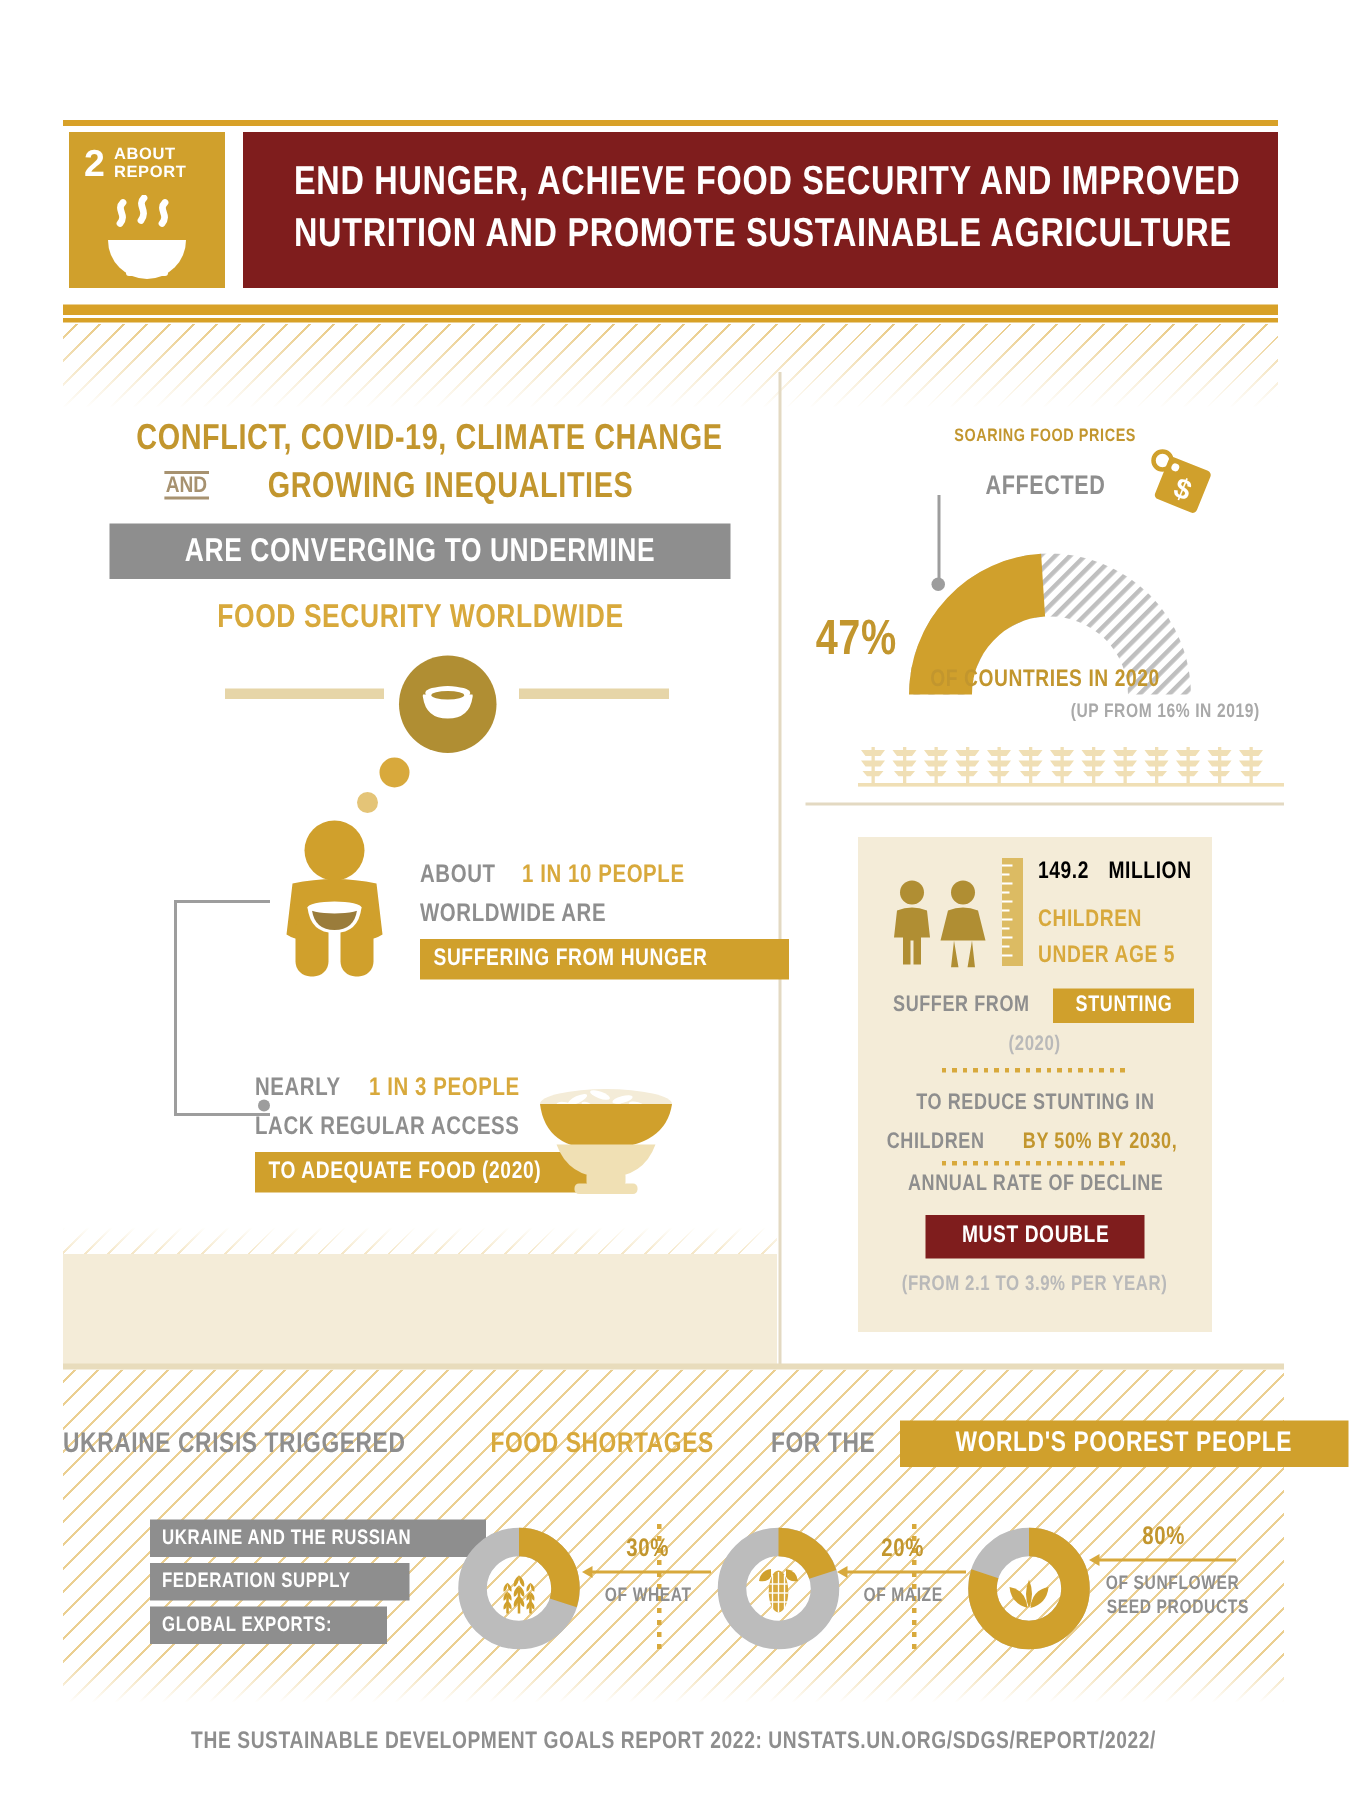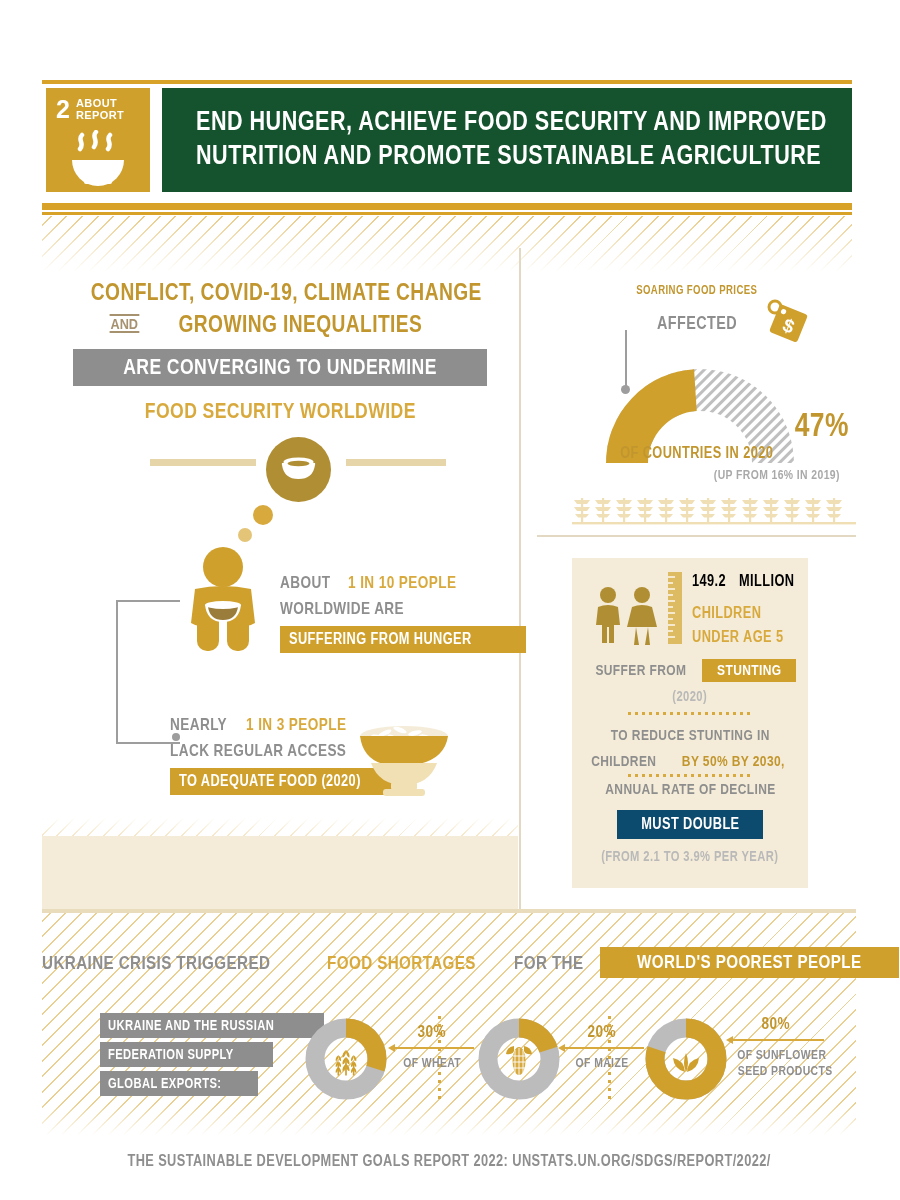--- a/index.html
+++ b/index.html
@@ -29,21 +29,21 @@
   .sdg-badge{
     position:absolute;left:46px;top:88px;width:104px;height:104px;
     background:#D0A02C;
   }
   .sdg-num{position:absolute;left:10px;top:9px;color:#fff;font-weight:bold;font-size:25px;line-height:25px;}
   .sdg-word{position:absolute;left:30px;top:9px;color:#fff;font-weight:bold;font-size:11px;line-height:12px;letter-spacing:.4px;}
   .sdg-bowl{position:absolute;left:0;top:42px;width:104px;height:56px;}
 
   .title-bar{
     position:absolute;left:162px;top:88px;width:690px;height:104px;
-    background:#14532d;
+    background:#7f1d1d;
     display:flex;align-items:center;
   }
   .title-txt{margin-left:34px;color:#fff;line-height:31px;}
   .title-txt .cond{font-size:27px;letter-spacing:.6px;}
 
   .rule2{position:absolute;left:42px;top:203px;width:810px;height:7px;background:#D8A128;}
   .rule3{position:absolute;left:42px;top:212px;width:810px;height:3px;background:#D8A128;}
 
   
   .hatch{
@@ -121,42 +121,42 @@
   
   .sfp{position:absolute;left:537px;top:283px;width:319px;text-align:center;}
   .sfp .t1{font-size:12px;color:#C2962E;}
   .affected{position:absolute;left:537px;top:313px;width:319px;text-align:center;}
   .affected .cond{font-size:18px;color:#8E8E8E;}
   .aff-line{position:absolute;left:625px;top:330px;width:2px;height:58px;background:#9D9D9D;}
   .aff-dot{position:absolute;left:621px;top:385px;width:9px;height:9px;border-radius:50%;background:#9D9D9D;}
   .tag{position:absolute;left:760px;top:295px;width:55px;height:52px;}
 
   .gauge-wrap{position:absolute;left:605px;top:358px;width:190px;height:110px;}
-  .pct47{position:absolute;left:537px;top:406px;width:319px;text-align:right;}
+  .pct47{position:absolute;left:537px;top:406px;width:319px;text-align:left;}
   .pct47 .cond{font-size:33px;color:#C2962E;}
   .sfp-sub{position:absolute;left:537px;top:444px;width:319px;text-align:center;}
   .sfp-sub .cond{font-size:16px;color:#C2962E;}
   .sfp-sub2{position:absolute;left:537px;top:465px;width:319px;text-align:right;}
   .sfp-sub2 .cond{font-size:13px;color:#A9A9A9;}
   .wheatrow{position:absolute;left:572px;top:494px;width:284px;height:32px;}
 
   
   .card{position:absolute;left:572px;top:558px;width:236px;height:330px;background:#F4ECD8;}
   .kids{position:absolute;left:590px;top:585px;width:74px;height:60px;}
   .ruler{position:absolute;left:668px;top:572px;width:14px;height:72px;}
 
   .card-row{position:absolute;left:572px;width:236px;text-align:center;}
   .c-grey{font-size:15px;color:#8E8E8E;}
   .c-gold{font-size:15px;color:#C2962E;}
   .c-mute{font-size:14px;color:#B9B9B9;}
   .inline-gold{display:inline-block;background:#D0A02C;color:#fff;padding:2px 7px 3px 7px;}
   .inline-gold .cond{font-size:15px;}
   .dotrule{position:absolute;height:3px;
     background-image:repeating-linear-gradient(to right,#D8A93C 0px,#D8A93C 3px,rgba(0,0,0,0) 3px,rgba(0,0,0,0) 7px);}
-  .mustdouble{display:inline-block;background:#0c4a6e;color:#fff;padding:5px 12px 6px 12px;}
+  .mustdouble{display:inline-block;background:#7f1d1d;color:#fff;padding:5px 12px 6px 12px;}
   .mustdouble .cond{font-size:16px;}
 
   
   .uk-head{position:absolute;left:42px;top:947px;width:814px;text-align:center;white-space:nowrap;}
   .uk-head span{vertical-align:middle;}
   .uk-head .g{font-size:19px;color:#8E8E8E;}
   .uk-head .o{font-size:19px;color:#D8A93C;}
   .uk-head .box{display:inline-block;background:#D0A02C;color:#fff;padding:4px 9px 5px 9px;}
   .uk-head .box .cond{font-size:19px;}
 

